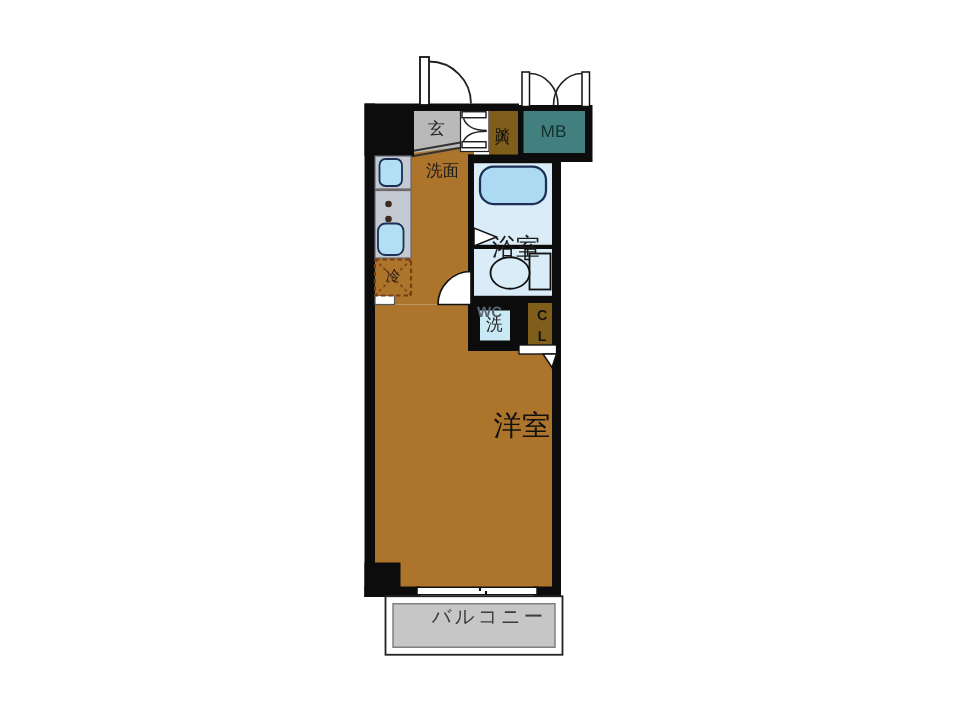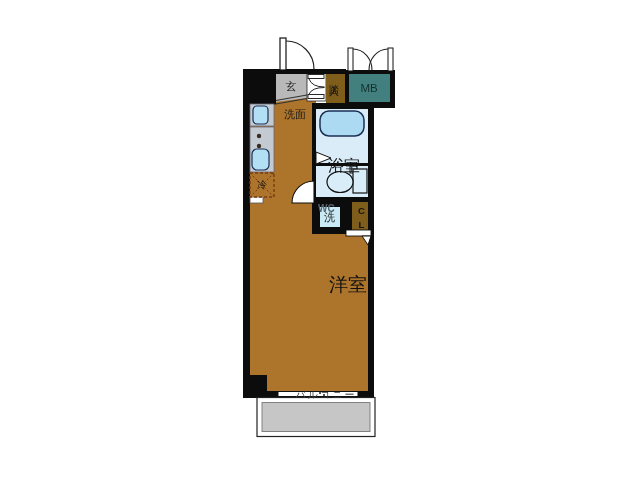--- a/index.html
+++ b/index.html
@@ -12,21 +12,21 @@
   .lbl-genkan{left:277px;top:80px;width:28px;font-size:11px;}
   .lbl-fumikomi{left:328px;top:76px;font-size:10px;letter-spacing:2px;color:#111;}
   .lbl-mb{left:352px;top:82px;width:34px;font-size:11.5px;color:#14302f;text-align:center;}
   .lbl-senmen{left:284px;top:108px;font-size:11px;}
   .lbl-rei{left:255px;top:179px;width:14px;font-size:10px;}
   .lbl-yokushitsu{left:328px;top:157px;width:32px;font-size:16px;}
   .lbl-wc{left:318px;top:167px;font-size:10px;color:#56656f;font-weight:bold;margin-top:36px;}
   .lbl-sen{left:322px;top:211px;width:15px;font-size:11px;}
   .lbl-cl{left:355px;top:205px;font-size:9.5px;font-weight:bold;letter-spacing:3px;color:#111;}
   .lbl-room{left:250px;top:275px;width:118px;font-size:19px;color:#111;line-height:20px;margin-left:39px;}
-  .lbl-balcony{left:262px;top:389px;width:128px;font-size:10px;letter-spacing:2px;color:#3d3d3d;}
+  .lbl-balcony{left:262px;top:404px;width:128px;font-size:13px;letter-spacing:2px;color:#3d3d3d;}
 </style>
 </head>
 <body>
 
 <div id="stage">
 
   <svg id="plan-svg" width="640" height="480" viewBox="0 0 640 480">
 
     <rect x="250" y="96" width="66" height="107" fill="#ad742c"></rect>
     <rect x="250" y="203" width="118" height="189" fill="#ad742c"></rect>

